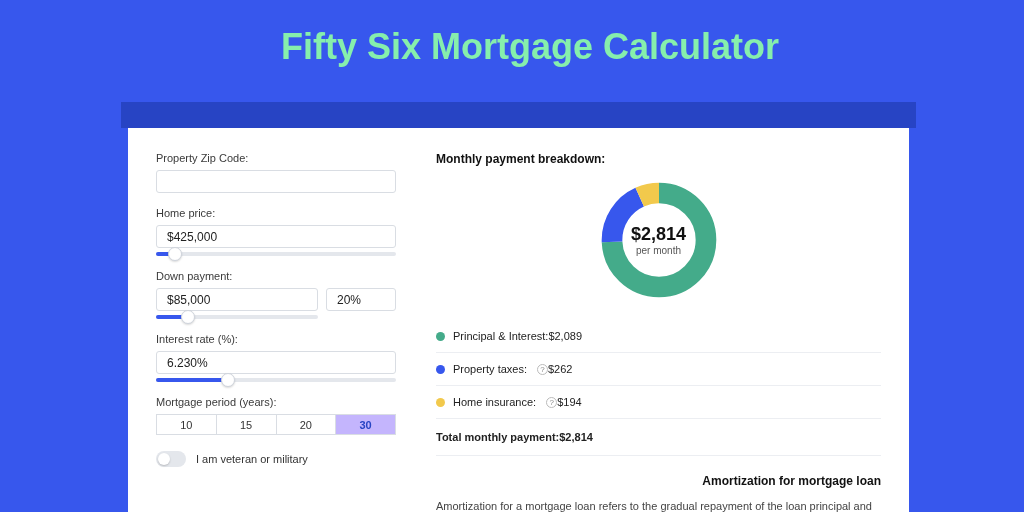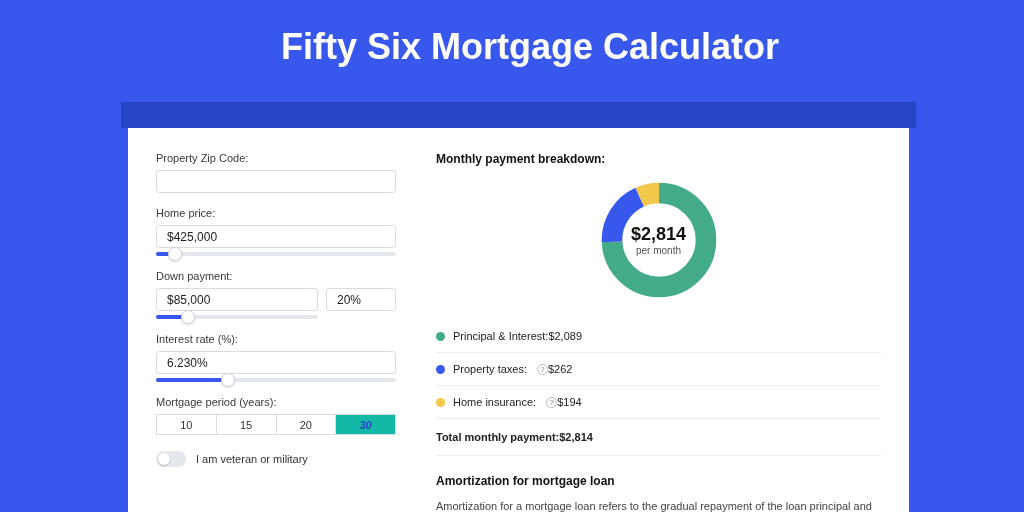--- a/index.html
+++ b/index.html
@@ -6,21 +6,21 @@
   body {
     font-family: -apple-system, BlinkMacSystemFont, "Segoe UI", Arial, sans-serif;
     background: #3757ed;
     width: 1024px;
     height: 512px;
     overflow: hidden;
     position: relative;
   }
   .page-title {
     text-align: center;
-    color: #ffffff;
+    color: #86efac;
     font-size: 36px;
     font-weight: 700;
     padding: 26px 0 22px 0;
     margin-left: 36px;
   }
   .dark-band {
     position: absolute;
     left: 121px;
     right: 108px;
     top: 102px;
@@ -99,24 +99,23 @@
     flex: 1;
     height: 21px;
     border: 1px solid #d9dde3;
     background: #fff;
     font-size: 11px;
     color: #333;
     cursor: pointer;
   }
   .seg button + button { border-left: none; }
   .seg button.active {
-    background: #14b8a6;
+    background: #c4b5fd;
     color: #2744c4;
     font-weight: 600;
-    font-style: italic;
   }
   .toggle-row {
     display: flex;
     align-items: center;
     gap: 10px;
     margin-top: 16px;
   }
   .toggle {
     width: 30px;
     height: 16px;
@@ -218,20 +217,21 @@
     margin-left: 2px;
   }
   .amort {
     margin-top: 18px;
   }
   .amort-title {
     font-size: 12px;
     font-weight: 700;
     color: #111;
     margin-bottom: 10px;
+    text-align: right;
   }
   .amort-body {
     font-size: 11px;
     color: #444;
     line-height: 1.5;
   }
 </style>
 </head>
 <body>
 

